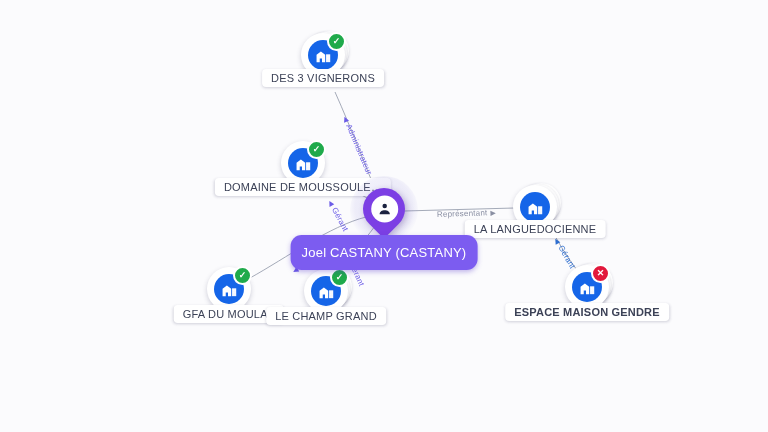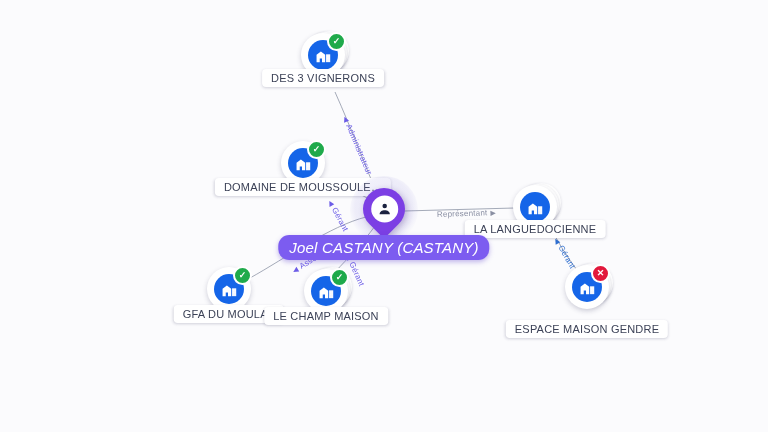--- a/index.html
+++ b/index.html
@@ -112,25 +112,24 @@
     color: #3c4257;
     font-size: 11px;
     letter-spacing: .2px;
     padding: 3px 9px;
     border-radius: 4px;
     box-shadow: 0 1px 3px rgba(40,40,80,.20);
   }
   .label.primary {
     background: #7c5cf0;
     color: #ffffff;
-    font-size: 15px;
+    font-size: 13px;
     border-radius: 11px;
-    padding: 4px 11px;
+    padding: 10px 11px;
     box-shadow: 0 2px 5px rgba(80,50,200,.35);
-    font-style: italic;
   }
 
   
   .edge-label {
     position: absolute;
     white-space: nowrap;
     font-size: 8px;
     letter-spacing: .2px;
     transform-origin: 0 50%;
     pointer-events: none;
@@ -232,21 +231,21 @@
               <path d="M15.6 21.4V10.3l5.9 0v11.1z" opacity=".95"></path>
               <rect x="17.1" y="12.1" width="1.5" height="1.6"></rect>
               <rect x="19.3" y="12.1" width="1.5" height="1.6"></rect>
               <rect x="17.1" y="15.0" width="1.5" height="1.6"></rect>
               <rect x="19.3" y="15.0" width="1.5" height="1.6"></rect>
             </svg>
           </div>
           <div class="badge ok">✓</div>
         </div>
       </div>
-      <div class="label" style="left: 326px; top: 307px;">LE CHAMP MAISON</div>
+      <div class="label" style="left: 326px; top: 307px;">LE CHAMP GRAND</div>
       <div class="node" style="left: 535px; top: 207px;">
         <div class="stack" style="width: 40px; height: 40px; left: -14px; top: -24px;"></div>
         <div class="stack" style="width: 42px; height: 42px; left: -18px; top: -23px;"></div>
         <div class="disc">
           <div class="inner">
             <svg width="17" height="17" viewBox="0 0 24 24" fill="#ffffff">
               <path d="M2.2 21.4V11.1L8.3 6.4l6.1 4.7v10.3H9.9v-5.2H6.7v5.2z"></path>
               <path d="M15.6 21.4V10.3l5.9 0v11.1z" opacity=".95"></path>
               <rect x="17.1" y="12.1" width="1.5" height="1.6"></rect>
               <rect x="19.3" y="12.1" width="1.5" height="1.6"></rect>
@@ -267,21 +266,21 @@
               <path d="M15.6 21.4V10.3l5.9 0v11.1z" opacity=".95"></path>
               <rect x="17.1" y="12.1" width="1.5" height="1.6"></rect>
               <rect x="19.3" y="12.1" width="1.5" height="1.6"></rect>
               <rect x="17.1" y="15.0" width="1.5" height="1.6"></rect>
               <rect x="19.3" y="15.0" width="1.5" height="1.6"></rect>
             </svg>
           </div>
           <div class="badge err">✕</div>
         </div>
       </div>
-      <div class="label" style="left: 587px; top: 320px;">ESPACE MAISON GENDRE</div>
+      <div class="label" style="left: 587px; top: 303px; font-weight: bold;">ESPACE MAISON GENDRE</div>
       <div class="node" style="left: 384px; top: 212px;">
         <div class="pin-wrap"></div>
         <div class="pin">
           <div class="pin-hole">
             <svg width="15" height="15" viewBox="0 0 24 24" fill="#1c2340">
               <circle cx="12" cy="7.2" r="3.6"></circle>
               <path d="M3.8 20.4c0-4.3 3.7-6.6 8.2-6.6s8.2 2.3 8.2 6.6z"></path>
             </svg>
           </div>
         </div>

